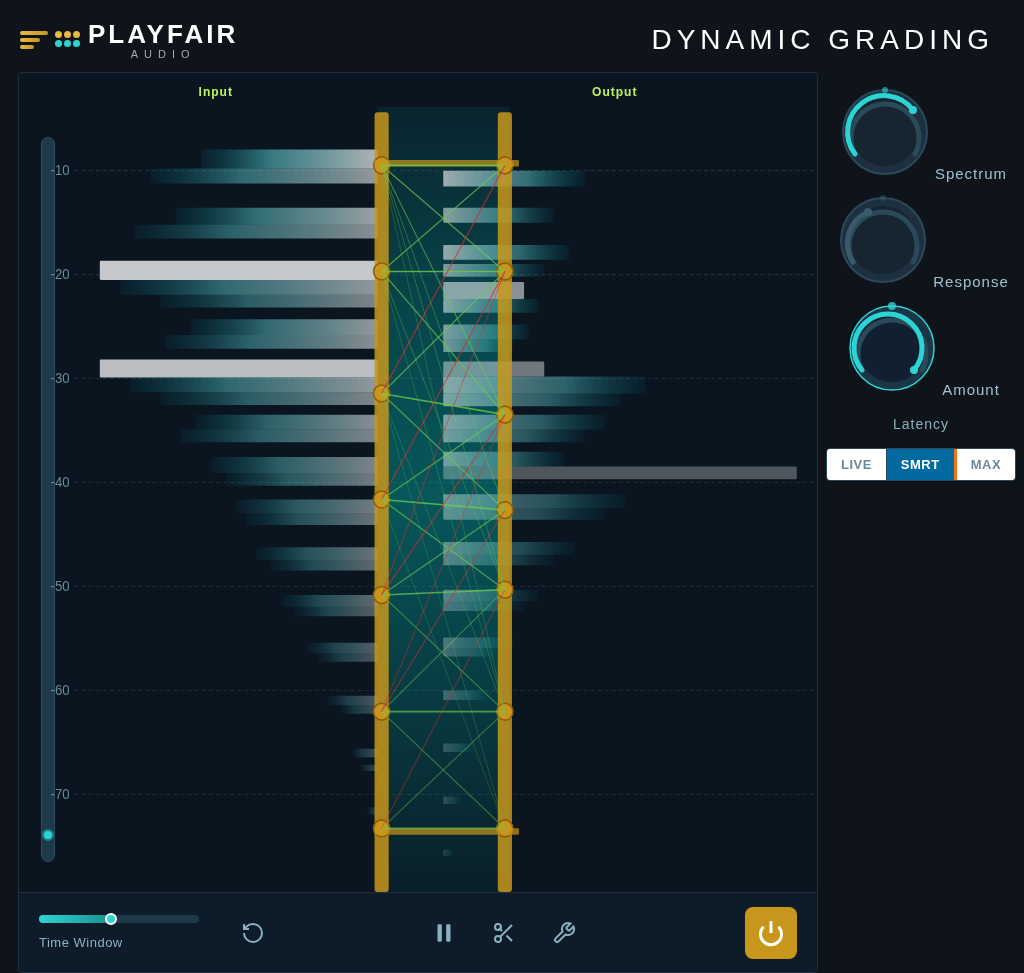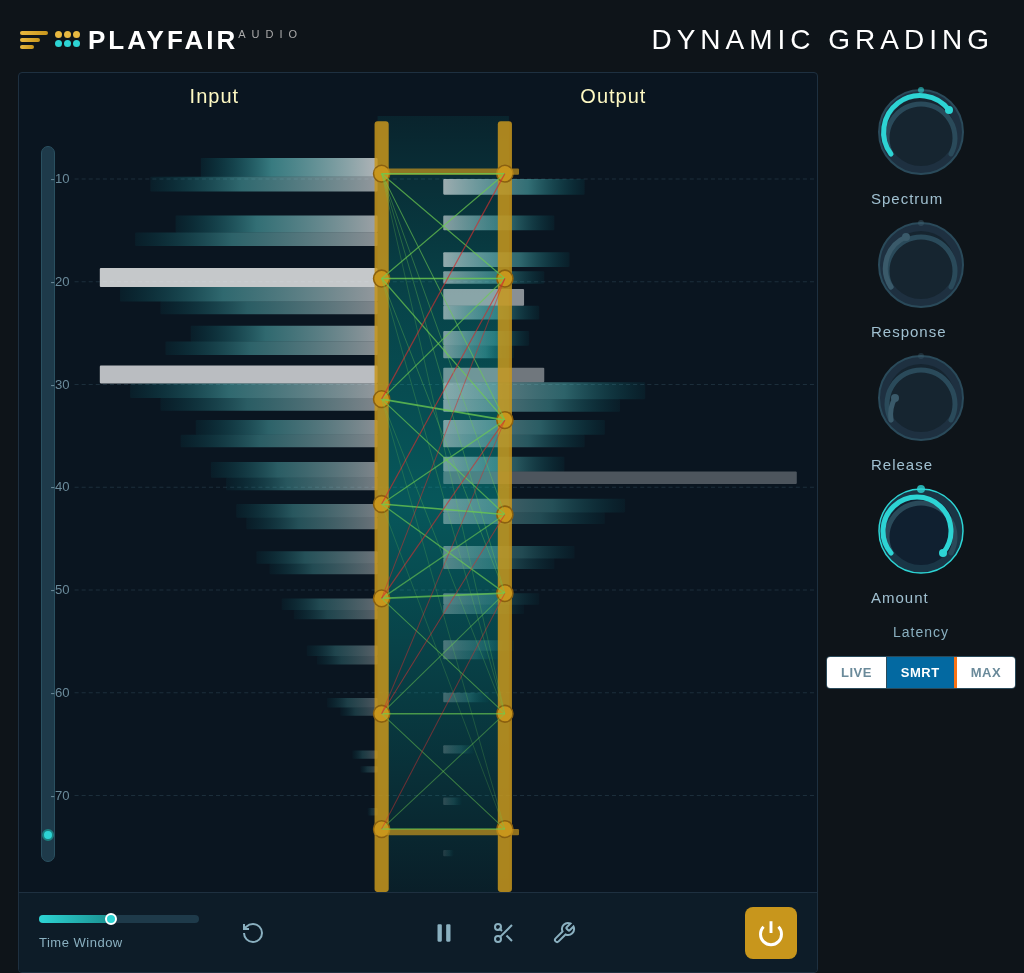--- a/index.html
+++ b/index.html
@@ -35,21 +35,21 @@
     .logo-line:nth-child(2) { width: 24px; }
     .logo-line:nth-child(3) { width: 18px; }
     .logo-dot {
       width: 7px;
       height: 7px;
       border-radius: 50%;
       background: #e8b840;
     }
     .logo-text-area {
       display: flex;
-      flex-direction: row;
+      flex-direction: column;
     }
     .logo-main {
       font-size: 26px;
       font-weight: 800;
       letter-spacing: 3px;
       color: #fff;
       line-height: 1;
     }
     .logo-sub {
       font-size: 11px;
@@ -88,23 +88,24 @@
 
     
     .viz-header {
       display: flex;
       justify-content: space-around;
       padding: 12px 0 8px;
       position: relative;
       z-index: 10;
     }
     .viz-label {
-      font-size: 20px;
-      color: #fef9c3;
+      font-size: 12px;
+      color: #bef264;
       letter-spacing: 1px;
+      font-weight: bold;
     }
 
     
     .viz-canvas {
       flex: 1;
       position: relative;
       overflow: hidden;
     }
 
     
@@ -210,23 +211,22 @@
       display: flex;
       flex-direction: column;
       align-items: center;
       padding-top: 10px;
       gap: 8px;
     }
 
     
     .knob-group {
       display: flex;
-      flex-direction: column;
-      align-items: flex-start;
-      gap: 8px;
+      flex-direction: row;
+      align-items: flex-end;
     }
     .knob {
       width: 100px;
       height: 100px;
       position: relative;
     }
     .knob-label {
       font-size: 15px;
       color: #a0c0d0;
       letter-spacing: 1px;
@@ -590,34 +590,20 @@
           <path d="M 20 72 A 34 34 0 1 1 80 72" fill="none" stroke="#2a4a5a" stroke-width="5" stroke-linecap="round"></path>
 
           <path d="M 20 72 A 34 34 0 0 1 35 22" fill="none" stroke="#3a5a6a" stroke-width="5" stroke-linecap="round"></path>
           <circle cx="35" cy="22" r="4" fill="#3a5a6a"></circle>
           <circle cx="50" cy="8" r="3" fill="#3a5a6a" opacity="0.5"></circle>
         </svg>
       </div>
       <span class="knob-label">Response</span>
     </div>
 
-    <div class="knob-group">
-      <div class="knob">
-        <svg viewBox="0 0 100 100" width="100" height="100">
-          <circle cx="50" cy="50" r="42" fill="#1e3040" stroke="#2a4a5a" stroke-width="2"></circle>
-          <circle cx="50" cy="50" r="34" fill="#162530"></circle>
-          <path d="M 20 72 A 34 34 0 1 1 80 72" fill="none" stroke="#2a4a5a" stroke-width="5" stroke-linecap="round"></path>
-
-          <path d="M 20 72 A 34 34 0 0 1 24 50" fill="none" stroke="#3a5a6a" stroke-width="5" stroke-linecap="round"></path>
-          <circle cx="24" cy="50" r="4" fill="#3a5a6a"></circle>
-          <circle cx="50" cy="8" r="3" fill="#3a5a6a" opacity="0.4"></circle>
-        </svg>
-      </div>
-      <span class="knob-label">Release</span>
-    </div>
 
     <div class="knob-group">
       <div class="knob">
         <svg viewBox="0 0 100 100" width="100" height="100">
           <circle cx="50" cy="50" r="42" fill="#1a3545" stroke="#2dd4d4" stroke-width="1.5"></circle>
           <circle cx="50" cy="50" r="34" fill="#102030"></circle>
           <path d="M 20 72 A 34 34 0 1 1 80 72" fill="none" stroke="#2a4a5a" stroke-width="5" stroke-linecap="round"></path>
 
           <path d="M 20 72 A 34 34 0 1 1 72 72" fill="none" stroke="#2dd4d4" stroke-width="5" stroke-linecap="round"></path>
           <circle cx="72" cy="72" r="4" fill="#2dd4d4"></circle>

